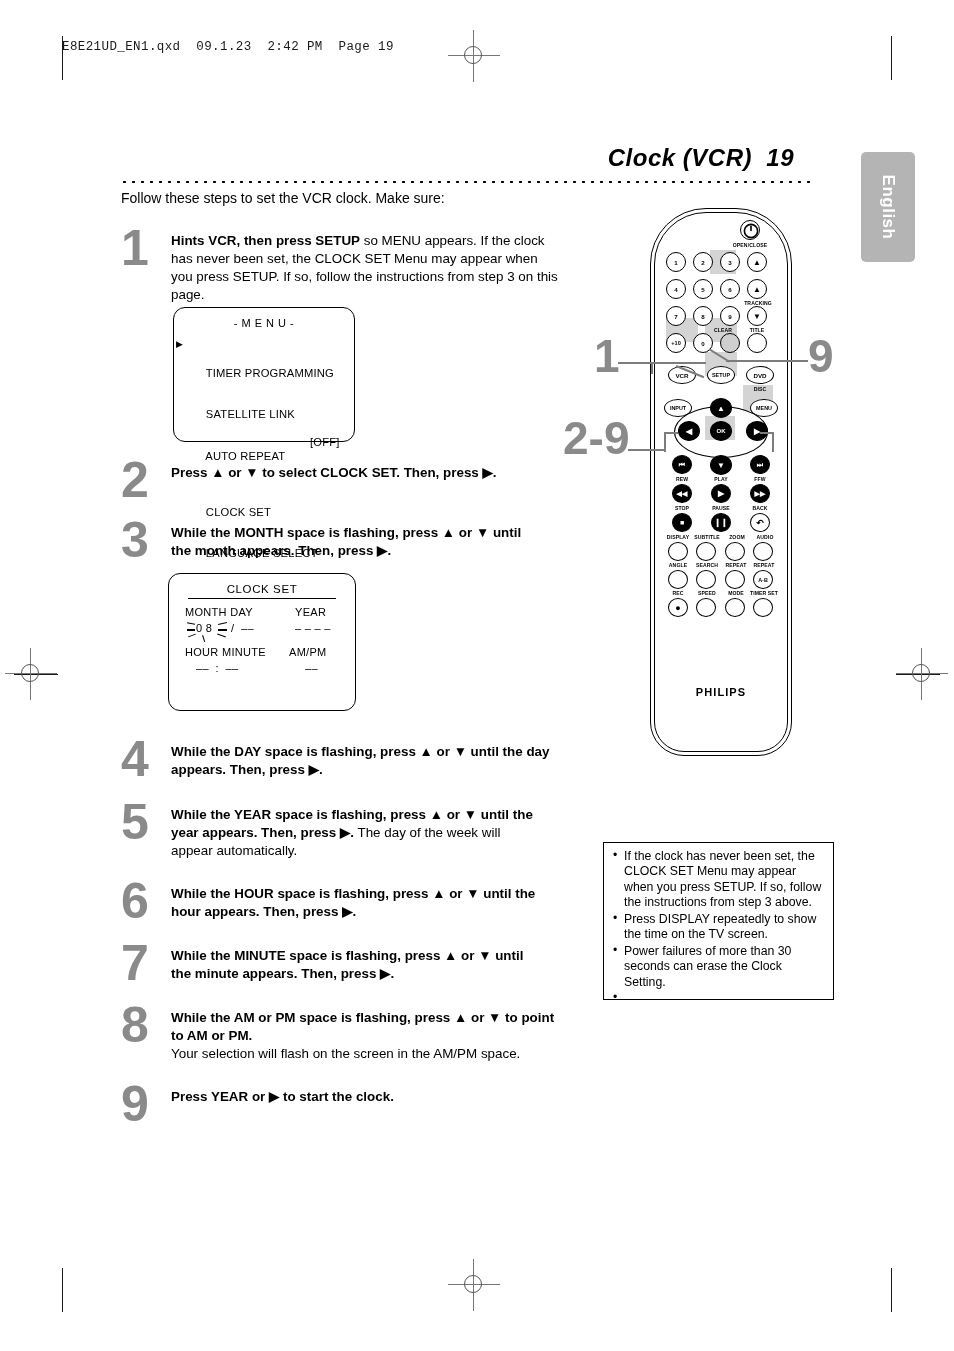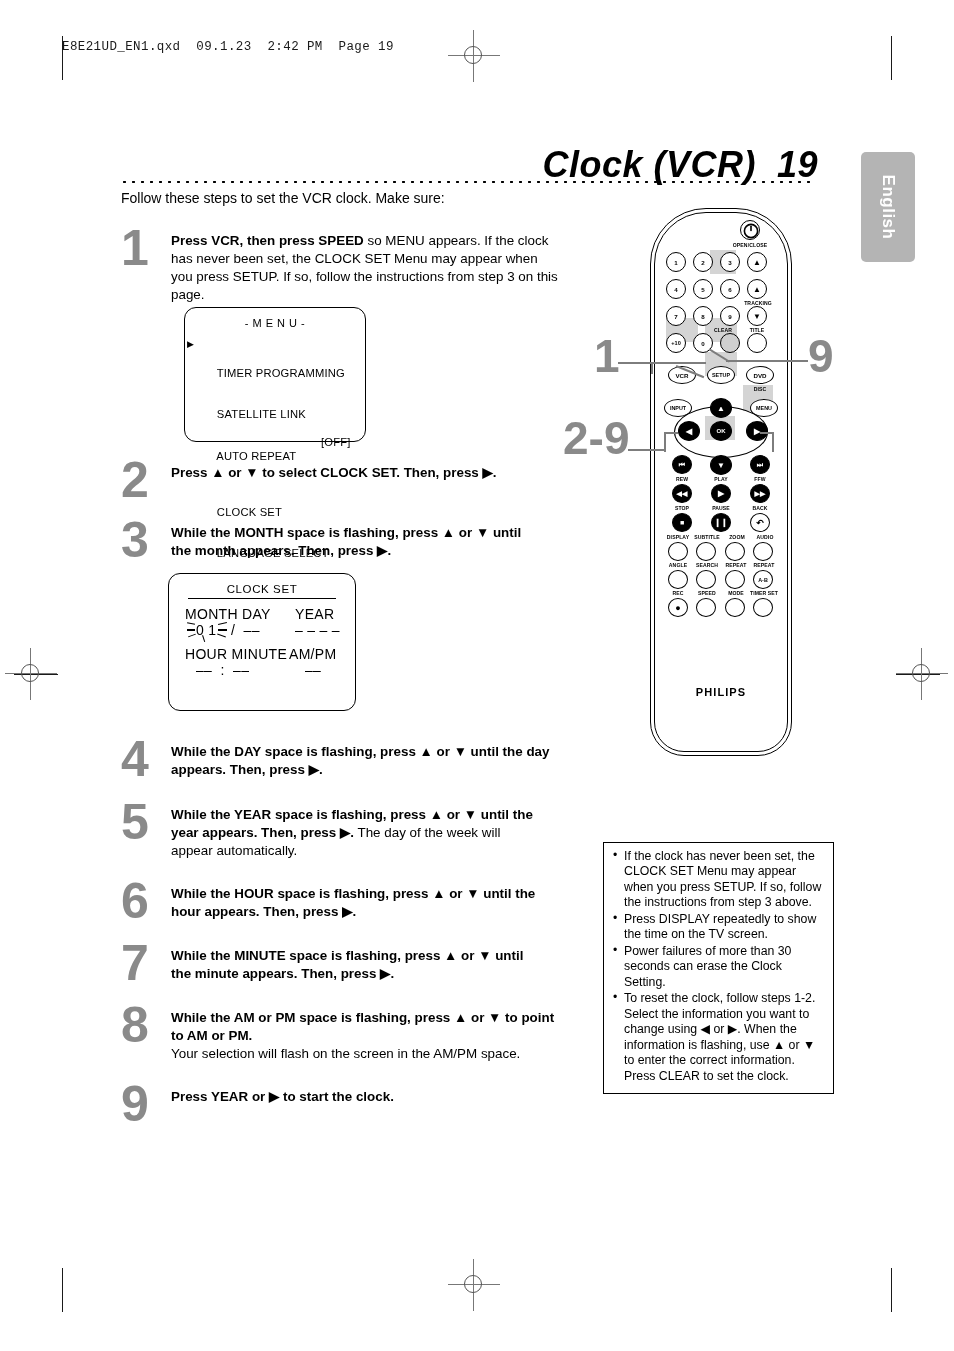--- a/index.html
+++ b/index.html
@@ -13,21 +13,21 @@
   .regmark .c{position:absolute;left:16px;top:16px;width:18px;height:18px;
       border:1px solid #555;border-radius:50%;box-sizing:border-box;}
   .regmark .hz{position:absolute;left:0;top:25px;width:52px;height:1px;background:#777;}
   .regmark .vt{position:absolute;top:0;left:25px;height:52px;width:1px;background:#777;}
 
   
   .slug{position:absolute;left:62px;top:40px;font-family:"Liberation Mono",monospace;
         font-size:12.5px;letter-spacing:.4px;white-space:pre;color:#1a1a1a;}
 
   
-  .title{position:absolute;right:136px;top:144px;font-size:36px;font-weight:bold;
+  .title{position:absolute;right:160px;top:144px;font-size:24px;font-weight:bold;
          font-style:italic;letter-spacing:.5px;white-space:pre;}
   .dotrule{position:absolute;left:120px;top:180px;width:690px;height:4px;
      background-image:radial-gradient(circle,#000 1.1px,transparent 1.3px);
      background-size:9px 4px;background-repeat:repeat-x;}
   .langtab{position:absolute;left:861px;top:152px;width:54px;height:110px;
      background:#b4b4b4;border-radius:5px;}
   .langtab span{display:block;position:absolute;left:50%;top:50%;
      transform:translate(-50%,-50%) rotate(90deg);transform-origin:center;
      color:#fff;font-size:17px;font-weight:bold;letter-spacing:.5px;white-space:nowrap;}
 
@@ -36,31 +36,31 @@
 
   
   .step{position:absolute;}
   .stepnum{position:absolute;left:0;top:0;font-size:50px;font-weight:bold;
            color:#8a8a8a;line-height:.88;font-family:"Liberation Sans",sans-serif;}
   .steptxt{position:absolute;left:50px;top:6px;font-size:13.4px;line-height:1.35;}
   .steptxt b{font-weight:bold;}
 
   
   .osd{position:absolute;background:#fff;border:1.6px solid #000;border-radius:12px;}
-  .osd-menu{left:173px;top:307px;width:180px;height:133px;margin-left:11px;}
+  .osd-menu{left:173px;top:307px;width:180px;height:133px;}
   .osd-title{text-align:center;font-size:11px;letter-spacing:.5px;margin-top:9px;}
   .menu-list{margin:10px 0 0 12px;font-size:11.2px;line-height:1.24;letter-spacing:.2px;}
   .menu-list .row{position:relative;white-space:pre;}
   .menu-list .row .ptr{position:absolute;left:-10px;top:0;font-size:9px;}
   .menu-list .row .val{position:absolute;left:124px;top:0;}
 
   .osd-clock{left:168px;top:573px;width:186px;height:136px;}
   .clock-hd{text-align:center;font-size:11.5px;letter-spacing:.6px;margin-top:9px;}
   .clock-hr{width:148px;height:1.3px;background:#000;margin:3px auto 0;}
-  .cl-grid{position:relative;margin:7px 0 0 16px;font-size:14px;letter-spacing:.3px;text-align:center;}
+  .cl-grid{position:relative;margin:7px 0 0 16px;font-size:11px;letter-spacing:.3px;text-align:center;}
   .cl-lab{position:absolute;white-space:pre;}
   .cl-val{position:absolute;white-space:pre;}
   .flash{position:absolute;}
   .flash .fl{position:absolute;background:#000;height:1.3px;}
 
   
   .remote{position:absolute;left:650px;top:208px;width:142px;height:548px;}
   .rbody{position:absolute;inset:0;border:1.8px solid #000;border-radius:56px 56px 34px 34px;background:#fff;}
   .rbody2{position:absolute;left:4px;top:4px;right:4px;bottom:4px;
           border:1px solid #000;border-radius:52px 52px 30px 30px;}
@@ -124,21 +124,21 @@
 <div class="title">Clock (VCR)  19</div>
 <div class="dotrule"></div>
 <div class="langtab">
   <span>English</span>
 </div>
 
 <div class="intro">Follow these steps to set the VCR clock. Make sure:</div>
 
 <div class="step" style="left:121px;top:226px;width:440px;">
   <div class="stepnum">1</div>
-  <div class="steptxt"><b>Press VCR, then press SPEED</b> so MENU appears. If the clock has never been set, the CLOCK SET Menu may appear when you press SETUP. If so, follow the instructions from step 3 on this page.</div>
+  <div class="steptxt"><b>Hints VCR, then press SETUP</b> so MENU appears. If the clock has never been set, the CLOCK SET Menu may appear when you press SETUP. If so, follow the instructions from step 3 on this page.</div>
 </div>
 
 <div class="step" style="left:121px;top:458px;width:440px;">
   <div class="stepnum">2</div>
   <div class="steptxt"><b>Press ▲ or ▼ to select CLOCK SET. Then, press ▶.</b></div>
 </div>
 
 <div class="step" style="left:121px;top:518px;width:420px;">
   <div class="stepnum">3</div>
   <div class="steptxt"><b>While the MONTH space is flashing, press ▲ or ▼ until the month appears. Then, press ▶.</b></div>
@@ -197,21 +197,21 @@
   </div>
 </div>
 
 <div class="osd osd-clock">
   <div class="clock-hd">CLOCK SET</div>
   <div class="clock-hr"></div>
   <div class="cl-grid" style="height:72px;">
     <span class="cl-lab" style="left:0;top:0;">MONTH DAY</span>
     <span class="cl-lab" style="left:110px;top:0;">YEAR</span>
 
-    <span class="cl-val" style="left:11px;top:16px;">0 1</span>
+    <span class="cl-val" style="left:11px;top:16px;">0 8</span>
     <span class="flash" style="left:2px;top:14px;width:46px;height:18px;">
       <i class="fl" style="left:0;top:3px;width:8px;transform:rotate(12deg);"></i>
       <i class="fl" style="left:0;top:9px;width:8px;"></i>
       <i class="fl" style="left:1px;top:15px;width:8px;transform:rotate(-20deg);"></i>
       <i class="fl" style="left:31px;top:3px;width:9px;transform:rotate(-12deg);"></i>
       <i class="fl" style="left:31px;top:9px;width:9px;"></i>
       <i class="fl" style="left:30px;top:15px;width:9px;transform:rotate(20deg);"></i>
       <i class="fl" style="left:13px;top:18px;width:7px;transform:rotate(72deg);"></i>
     </span>
     <span class="cl-val" style="left:46px;top:16px;">/  ––</span>
@@ -388,16 +388,15 @@
     <div class="hint">
       <span class="bul">•</span>
       <span>Press DISPLAY repeatedly to show the time on the TV screen.</span>
     </div>
     <div class="hint">
       <span class="bul">•</span>
       <span>Power failures of more than 30 seconds can erase the Clock Setting.</span>
     </div>
     <div class="hint">
       <span class="bul">•</span>
-      <span>To reset the clock, follow steps 1-2. Select the information you want to change using ◀ or ▶. When the information is flashing, use ▲ or ▼ to enter the correct information. Press CLEAR to set the clock.</span>
     </div>
   </div>
 </div>
 
 </body></html>

